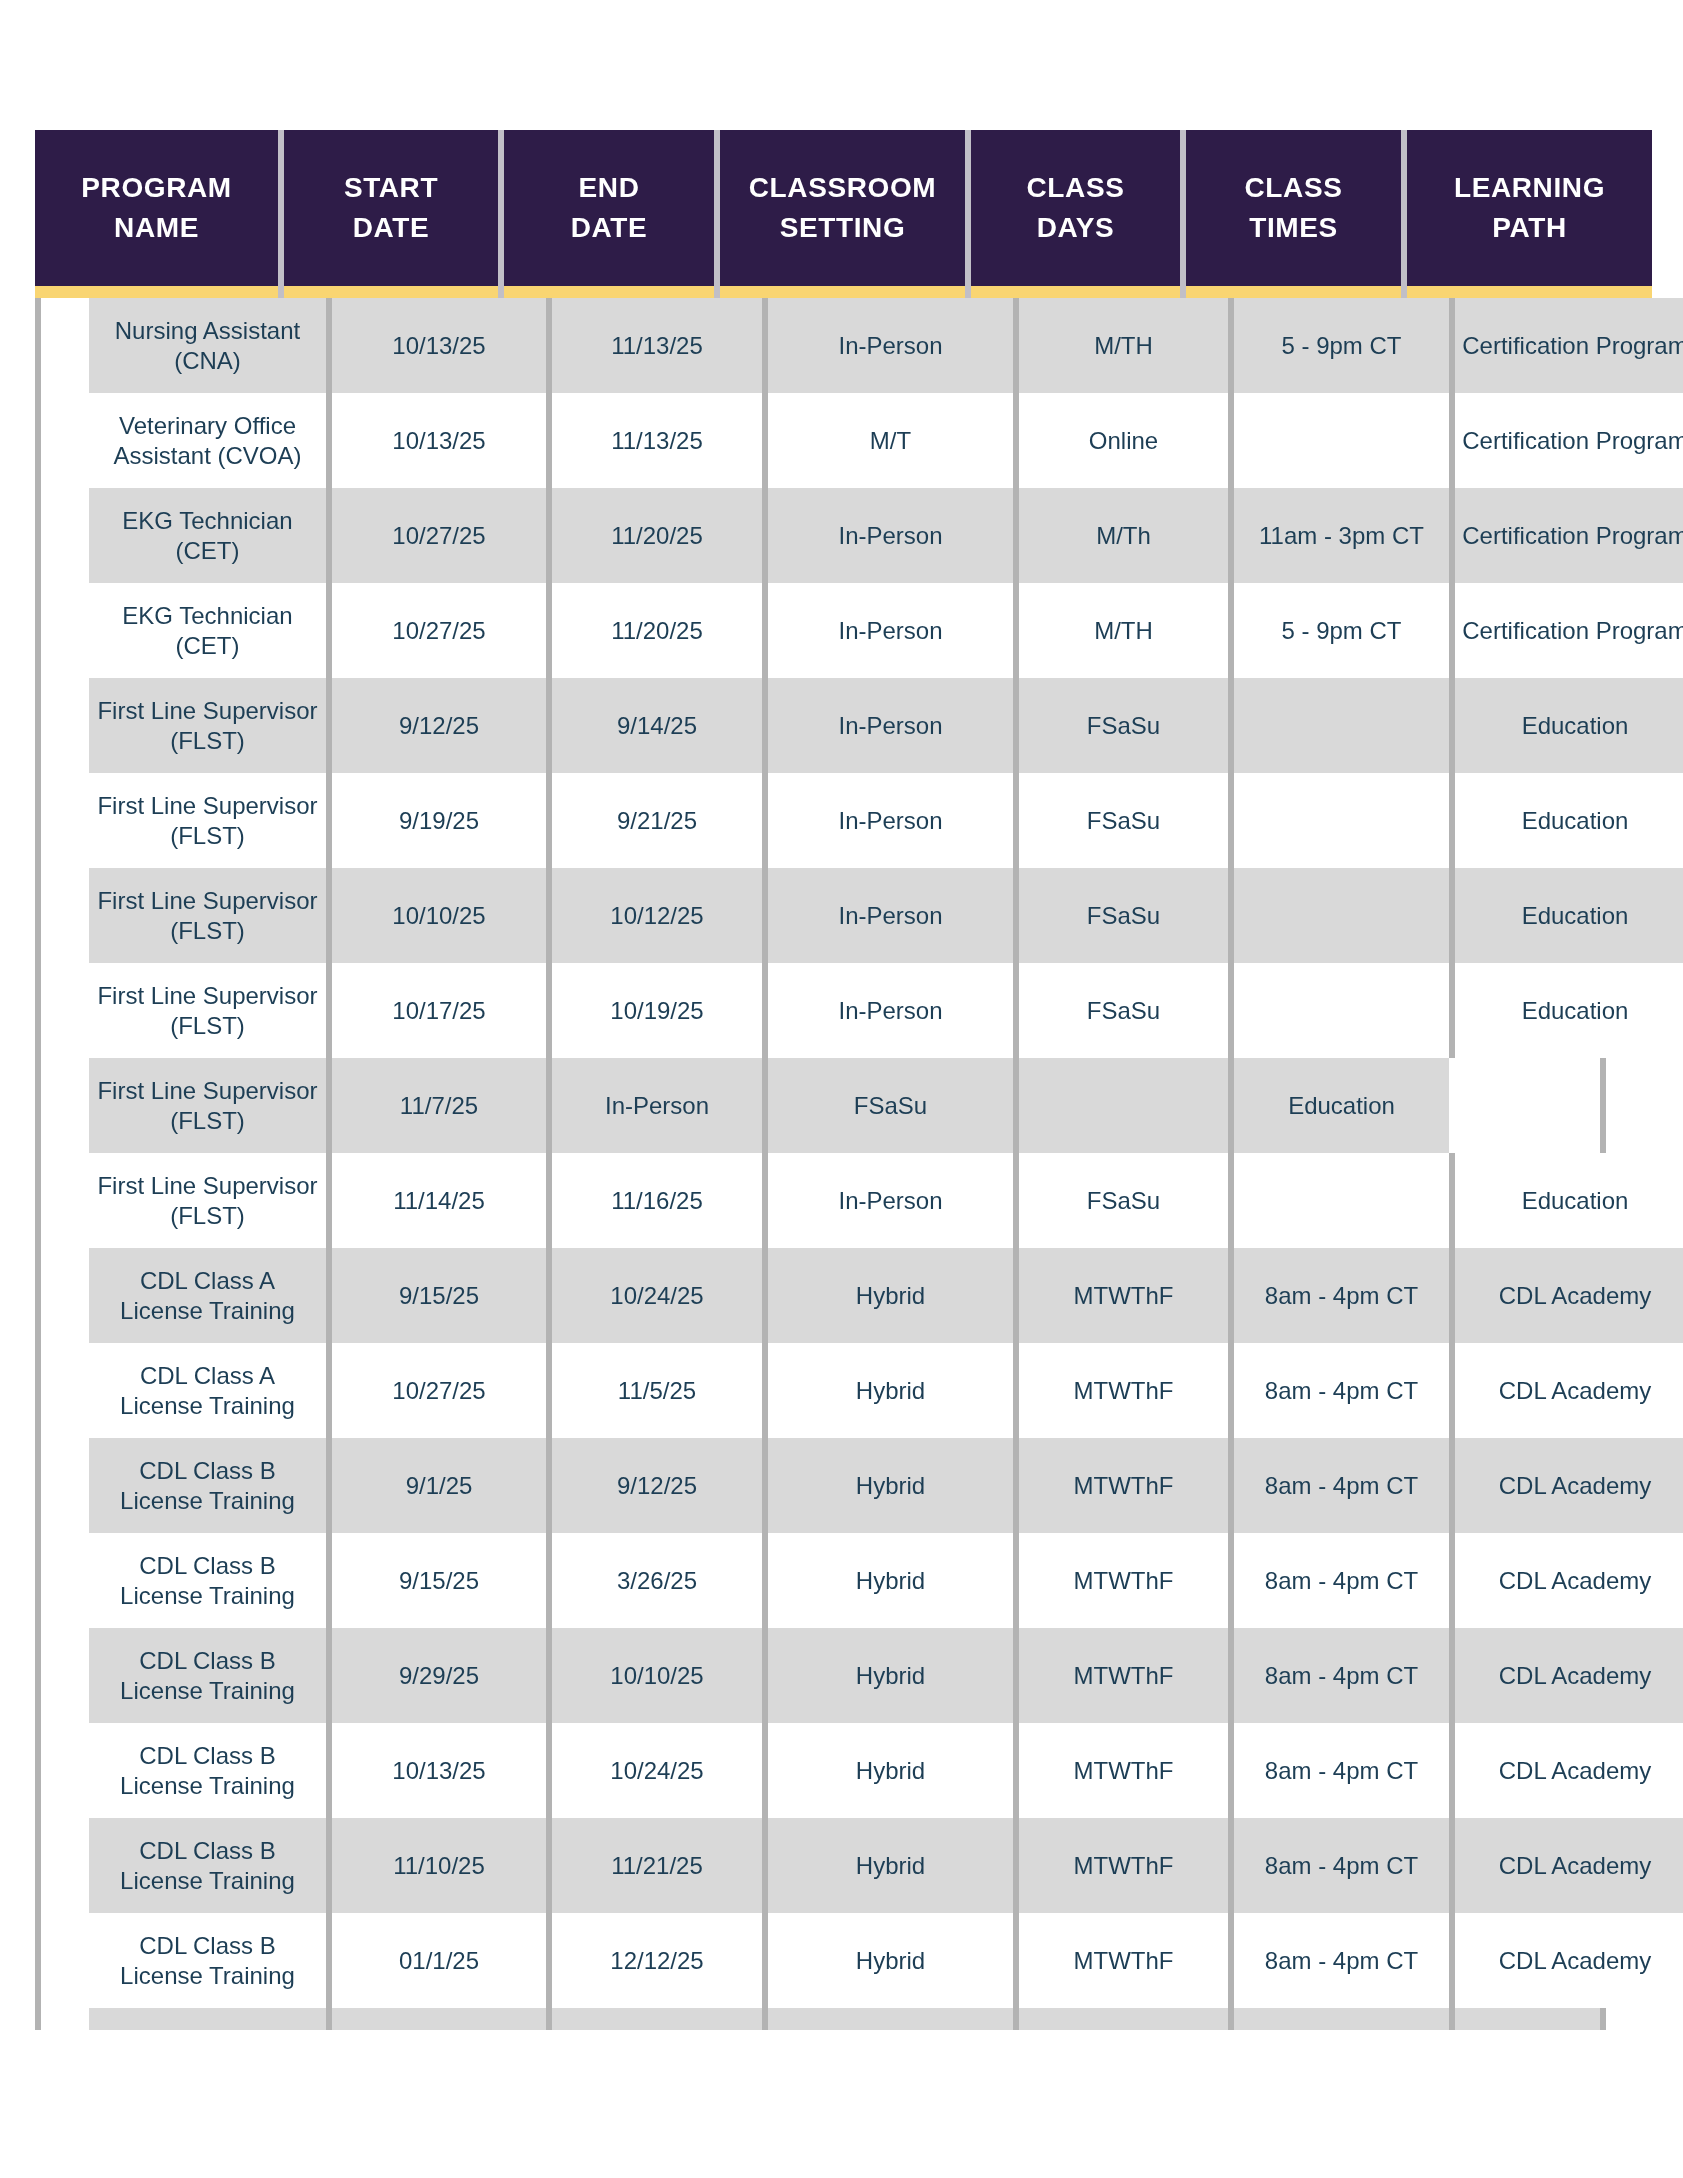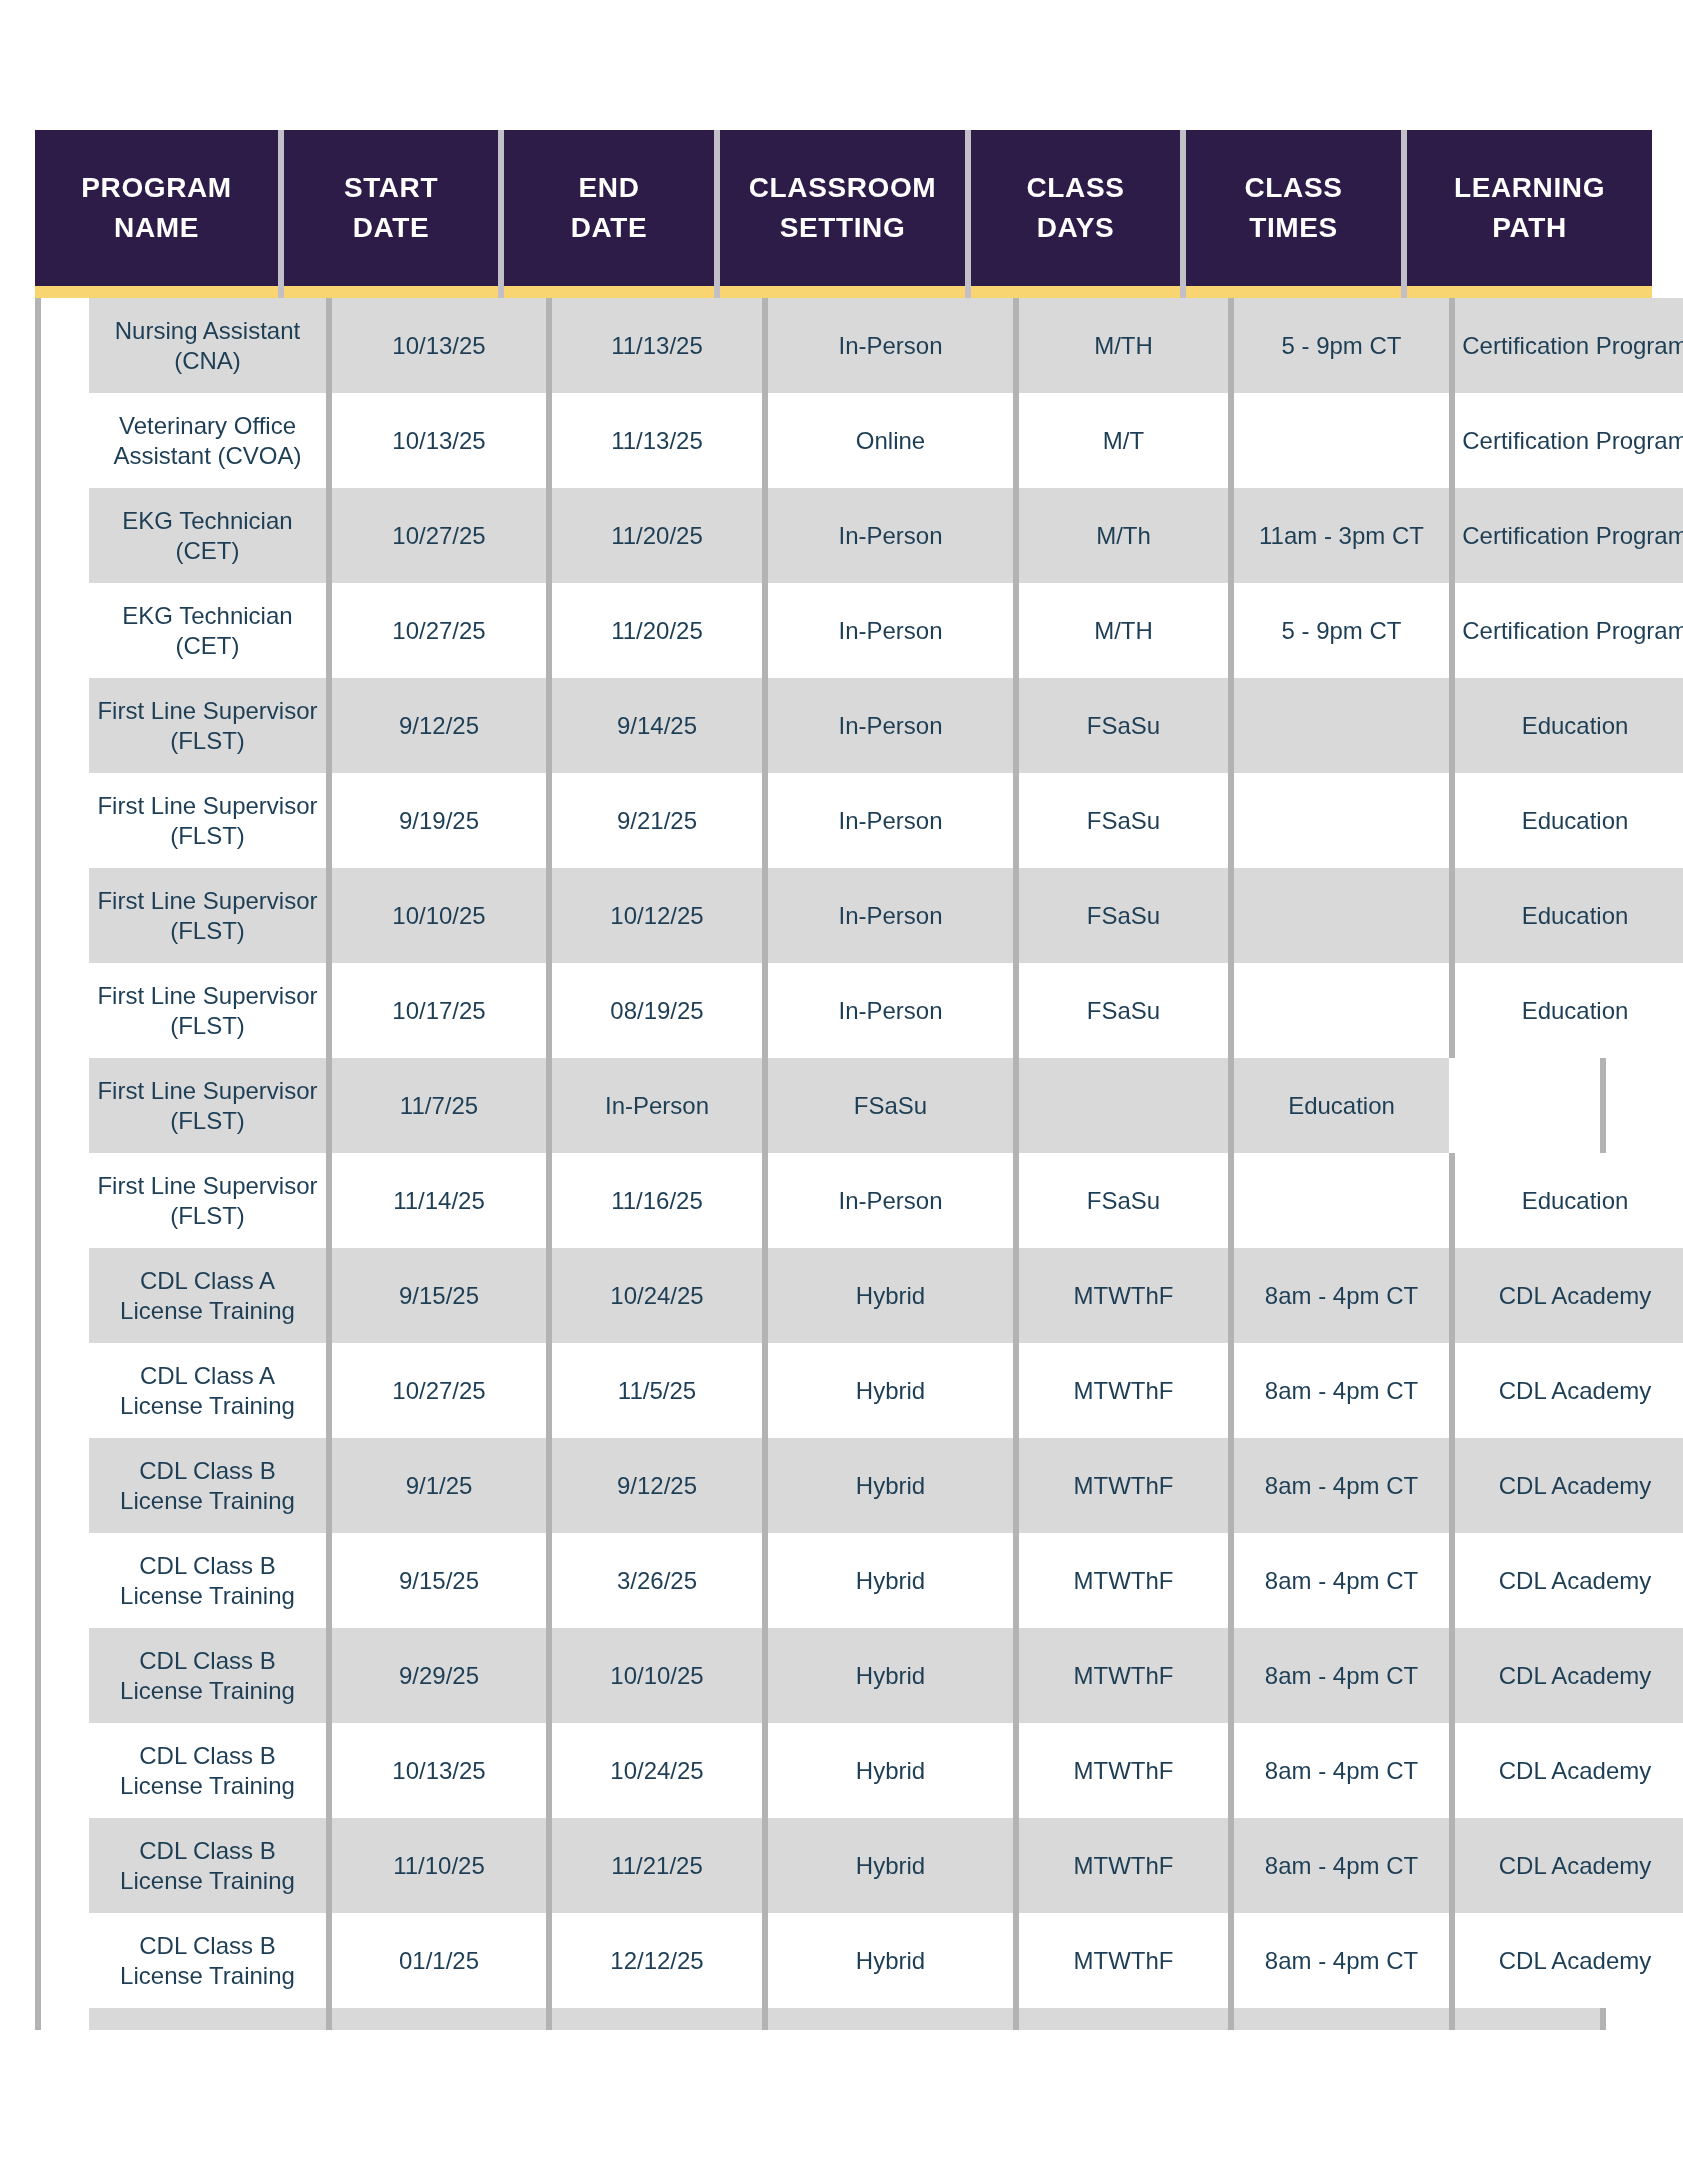--- a/index.html
+++ b/index.html
@@ -113,22 +113,22 @@
         <div class="bcell">In-Person</div>
         <div class="bcell">M/TH</div>
         <div class="bcell">5 - 9pm CT</div>
         <div class="bcell">Certification Program</div>
       </div>
       <div class="brow grid-b">
         <div class="bcell">Veterinary Office
 Assistant (CVOA)</div>
         <div class="bcell">10/13/25</div>
         <div class="bcell">11/13/25</div>
+        <div class="bcell">M/T</div>
         <div class="bcell">Online</div>
-        <div class="bcell">M/T</div>
         <div class="bcell"></div>
         <div class="bcell">Certification Program</div>
       </div>
       <div class="brow grid-b">
         <div class="bcell">EKG Technician
 (CET)</div>
         <div class="bcell">10/27/25</div>
         <div class="bcell">11/20/25</div>
         <div class="bcell">In-Person</div>
         <div class="bcell">M/Th</div>
@@ -172,21 +172,21 @@
         <div class="bcell">10/12/25</div>
         <div class="bcell">In-Person</div>
         <div class="bcell">FSaSu</div>
         <div class="bcell"></div>
         <div class="bcell">Education</div>
       </div>
       <div class="brow grid-b">
         <div class="bcell">First Line Supervisor
 (FLST)</div>
         <div class="bcell">10/17/25</div>
-        <div class="bcell">08/19/25</div>
+        <div class="bcell">10/19/25</div>
         <div class="bcell">In-Person</div>
         <div class="bcell">FSaSu</div>
         <div class="bcell"></div>
         <div class="bcell">Education</div>
       </div>
       <div class="brow grid-b">
         <div class="bcell">First Line Supervisor
 (FLST)</div>
         <div class="bcell">11/7/25</div>
         <div class="bcell">In-Person</div>

